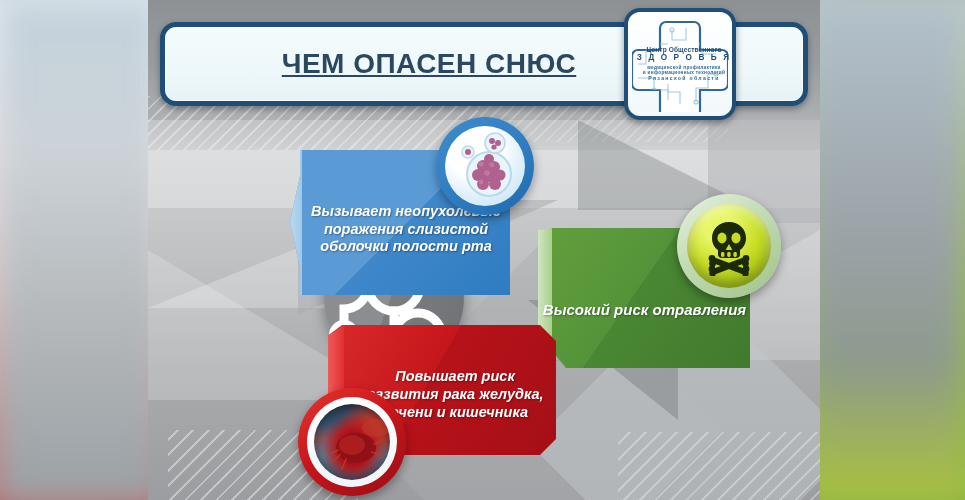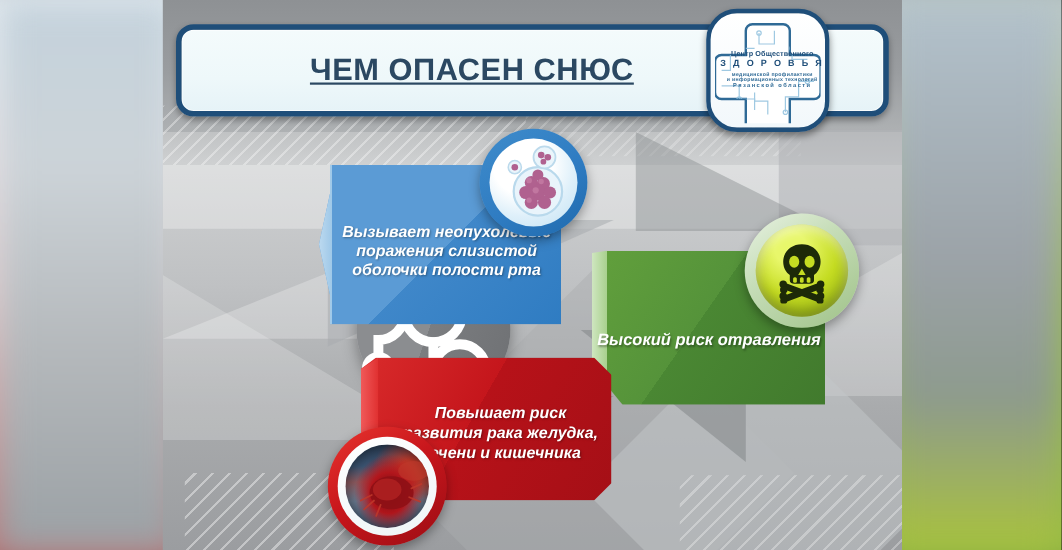--- a/index.html
+++ b/index.html
@@ -65,22 +65,22 @@
   
   .banner{position:absolute;left:12px;top:22px;width:648px;height:84px;
     box-sizing:border-box;border:5px solid #1f4e79;border-radius:16px;
     background:linear-gradient(180deg,#f4fbfc 0%,#eef8fa 60%,#e6f3f7 100%);
     box-shadow:0 3px 6px rgba(0,0,0,.35), inset 0 0 0 1px rgba(255,255,255,.7);
     display:flex;align-items:center;justify-content:center;}
   .banner-title{font-size:28px;font-weight:700;color:#2b4862;letter-spacing:.5px;
     white-space:nowrap;margin-right:110px;text-decoration:underline;}
 
   
-  .logo-badge{position:absolute;left:494px;top:8px;width:112px;height:112px;
-    border:4px solid #1f4e79;border-radius:28px;box-sizing:border-box;
+  .logo-badge{position:absolute;left:476px;top:8px;width:112px;height:112px;
+    border:4px solid #1f4e79;border-radius:16px;box-sizing:border-box;
     background:linear-gradient(180deg,#ffffff 0%,#f2f8fb 100%);
     box-shadow:0 3px 7px rgba(0,0,0,.4);overflow:hidden;}
   .logo-cross{position:absolute;left:50%;top:50%;transform:translate(-50%,-50%);
     width:96px;height:96px;}
   .logo-txt{position:absolute;left:8px;top:34px;width:96px;text-align:center;
     color:#1f4e79;line-height:1.08;}
   .lt1{font-size:6.6px;font-weight:700;letter-spacing:.1px;}
   .lt2{font-size:8.2px;font-weight:700;letter-spacing:2.1px;margin-top:1px;}
   .lt3{font-size:4.7px;font-weight:600;letter-spacing:.3px;margin-top:2px;color:#2f6a96;}
   .lt4{font-size:4.7px;font-weight:600;letter-spacing:.3px;color:#2f6a96;}

